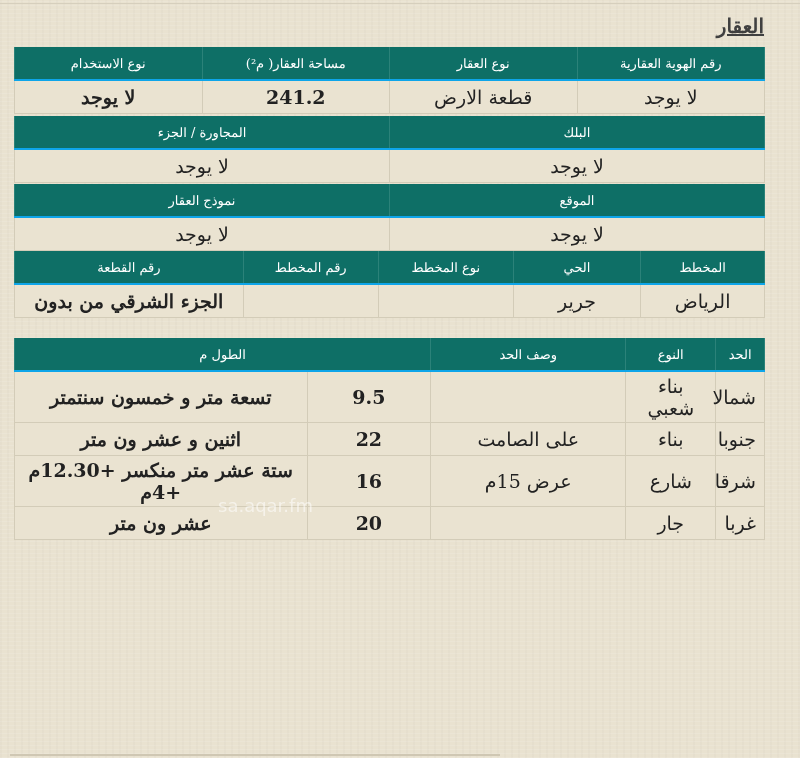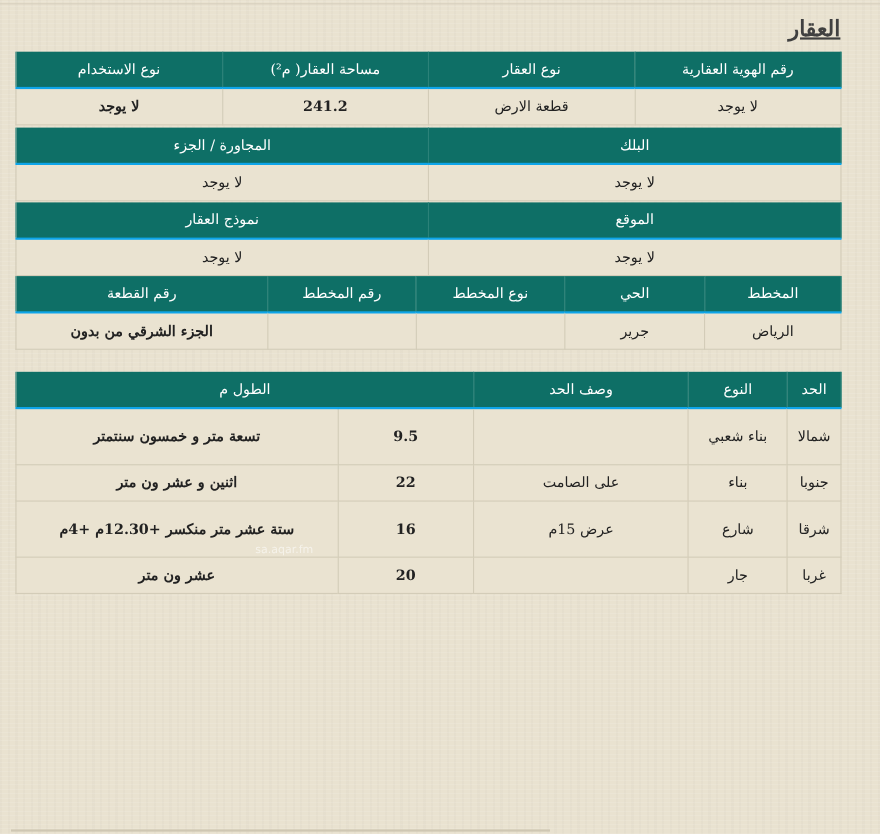--- a/index.html
+++ b/index.html
@@ -24,30 +24,30 @@
   }
   table.grid th {
     background:#0e6f66; color:#ffffff; font-weight:normal;
     height:32px; padding:0 8px; border-left:1px solid #2b8279; border-right:1px solid #2b8279;
     text-align:center; font-size:13px;
   }
   table.grid td {
     background:#eae3d1; color:#222;
     height:32px; padding:0 8px; text-align:center;
     border:1px solid #d3ccb8;
-    font-size:13px;
+    font-size:19px;
   }
   table.grid .bold { font-weight:bold; }
   table.grid tr.hdr-bottom th { border-bottom:2px solid #0ea5e9; }
   .wm {
     position:absolute; left:200px; top:495px; color:rgba(255,255,255,0.55);
     font-family:"DejaVu Sans", sans-serif; direction:rtl; pointer-events:none;
   }
   .wm .wm-logo { font-size:44px; line-height:44px; letter-spacing:2px; }
-  .wm .wm-url { font-size:10px; direction:ltr; text-align:center; margin-left:32px; }
+  .wm .wm-url { font-size:18px; direction:ltr; text-align:center; margin-left:18px; }
   .bottom-line { position:absolute; left:10px; top:754px; width:490px; height:2px; background:#cfc7b3; }
 </style>
 </head>
 <body>
 
 <div class="top-line"></div>
 
 <div class="title">العقار</div>
 
 <table class="grid" style="top:47px;">

